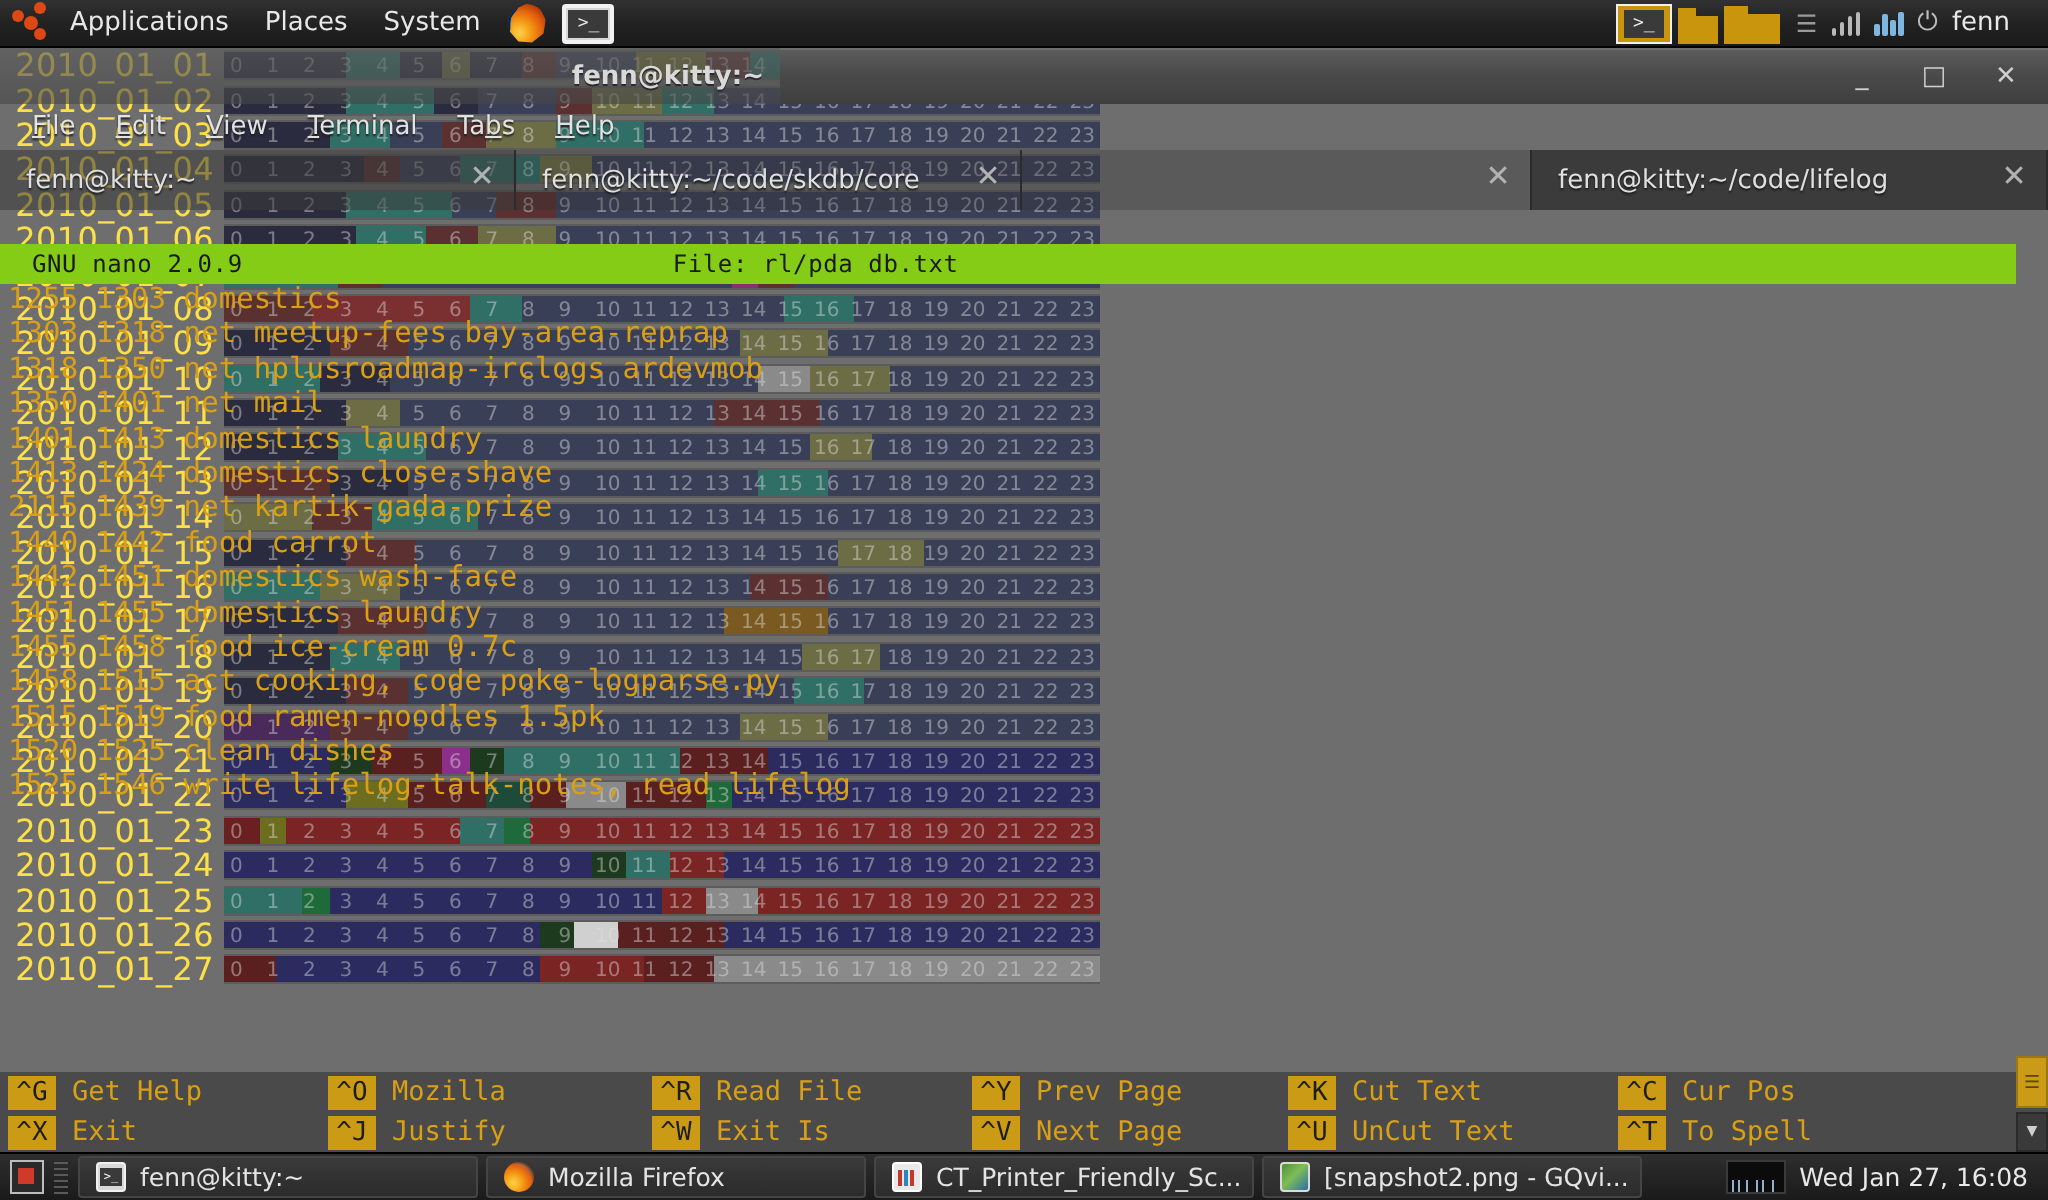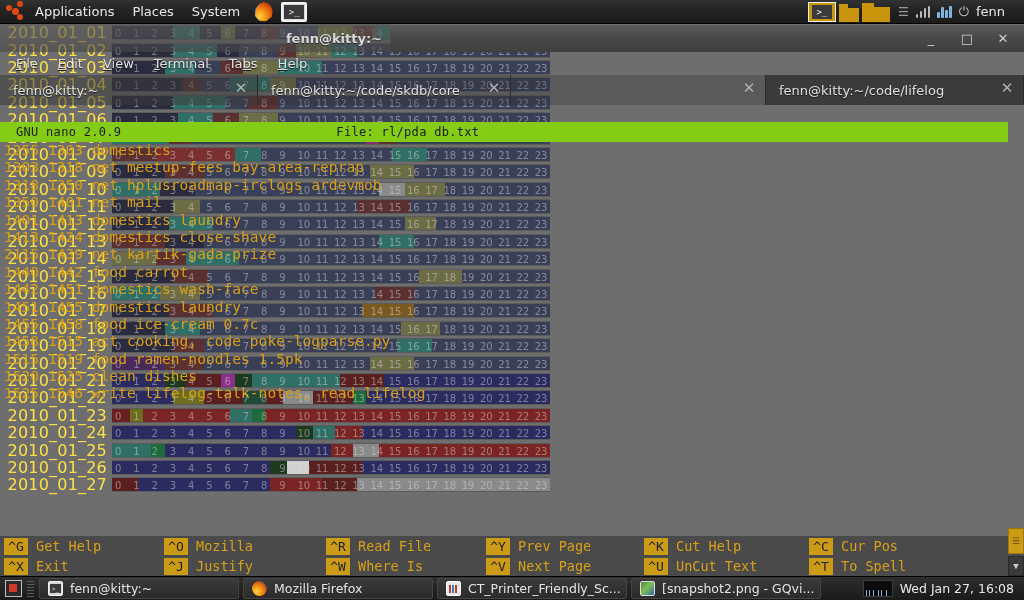--- a/index.html
+++ b/index.html
@@ -1257,37 +1257,37 @@
               <span class="hlbl">Justify</span>
             </div>
           </div>
           <div class="hcol" style="margin-left: -8px;">
             <div class="hrow">
               <span class="hkey">^R</span>
               <span class="hlbl">Read File</span>
             </div>
             <div class="hrow">
               <span class="hkey">^W</span>
-              <span class="hlbl">Where Is</span>
+              <span class="hlbl">Exit Is</span>
             </div>
           </div>
           <div class="hcol" style="margin-left: -10px;">
             <div class="hrow">
               <span class="hkey">^Y</span>
               <span class="hlbl">Prev Page</span>
             </div>
             <div class="hrow">
               <span class="hkey">^V</span>
               <span class="hlbl">Next Page</span>
             </div>
           </div>
           <div class="hcol" style="margin-left: -12px;">
             <div class="hrow">
               <span class="hkey">^K</span>
-              <span class="hlbl">Cut Help</span>
+              <span class="hlbl">Cut Text</span>
             </div>
             <div class="hrow">
               <span class="hkey">^U</span>
               <span class="hlbl">UnCut Text</span>
             </div>
           </div>
           <div class="hcol" style="margin-left: -5px;">
             <div class="hrow">
               <span class="hkey">^C</span>
               <span class="hlbl">Cur Pos</span>

